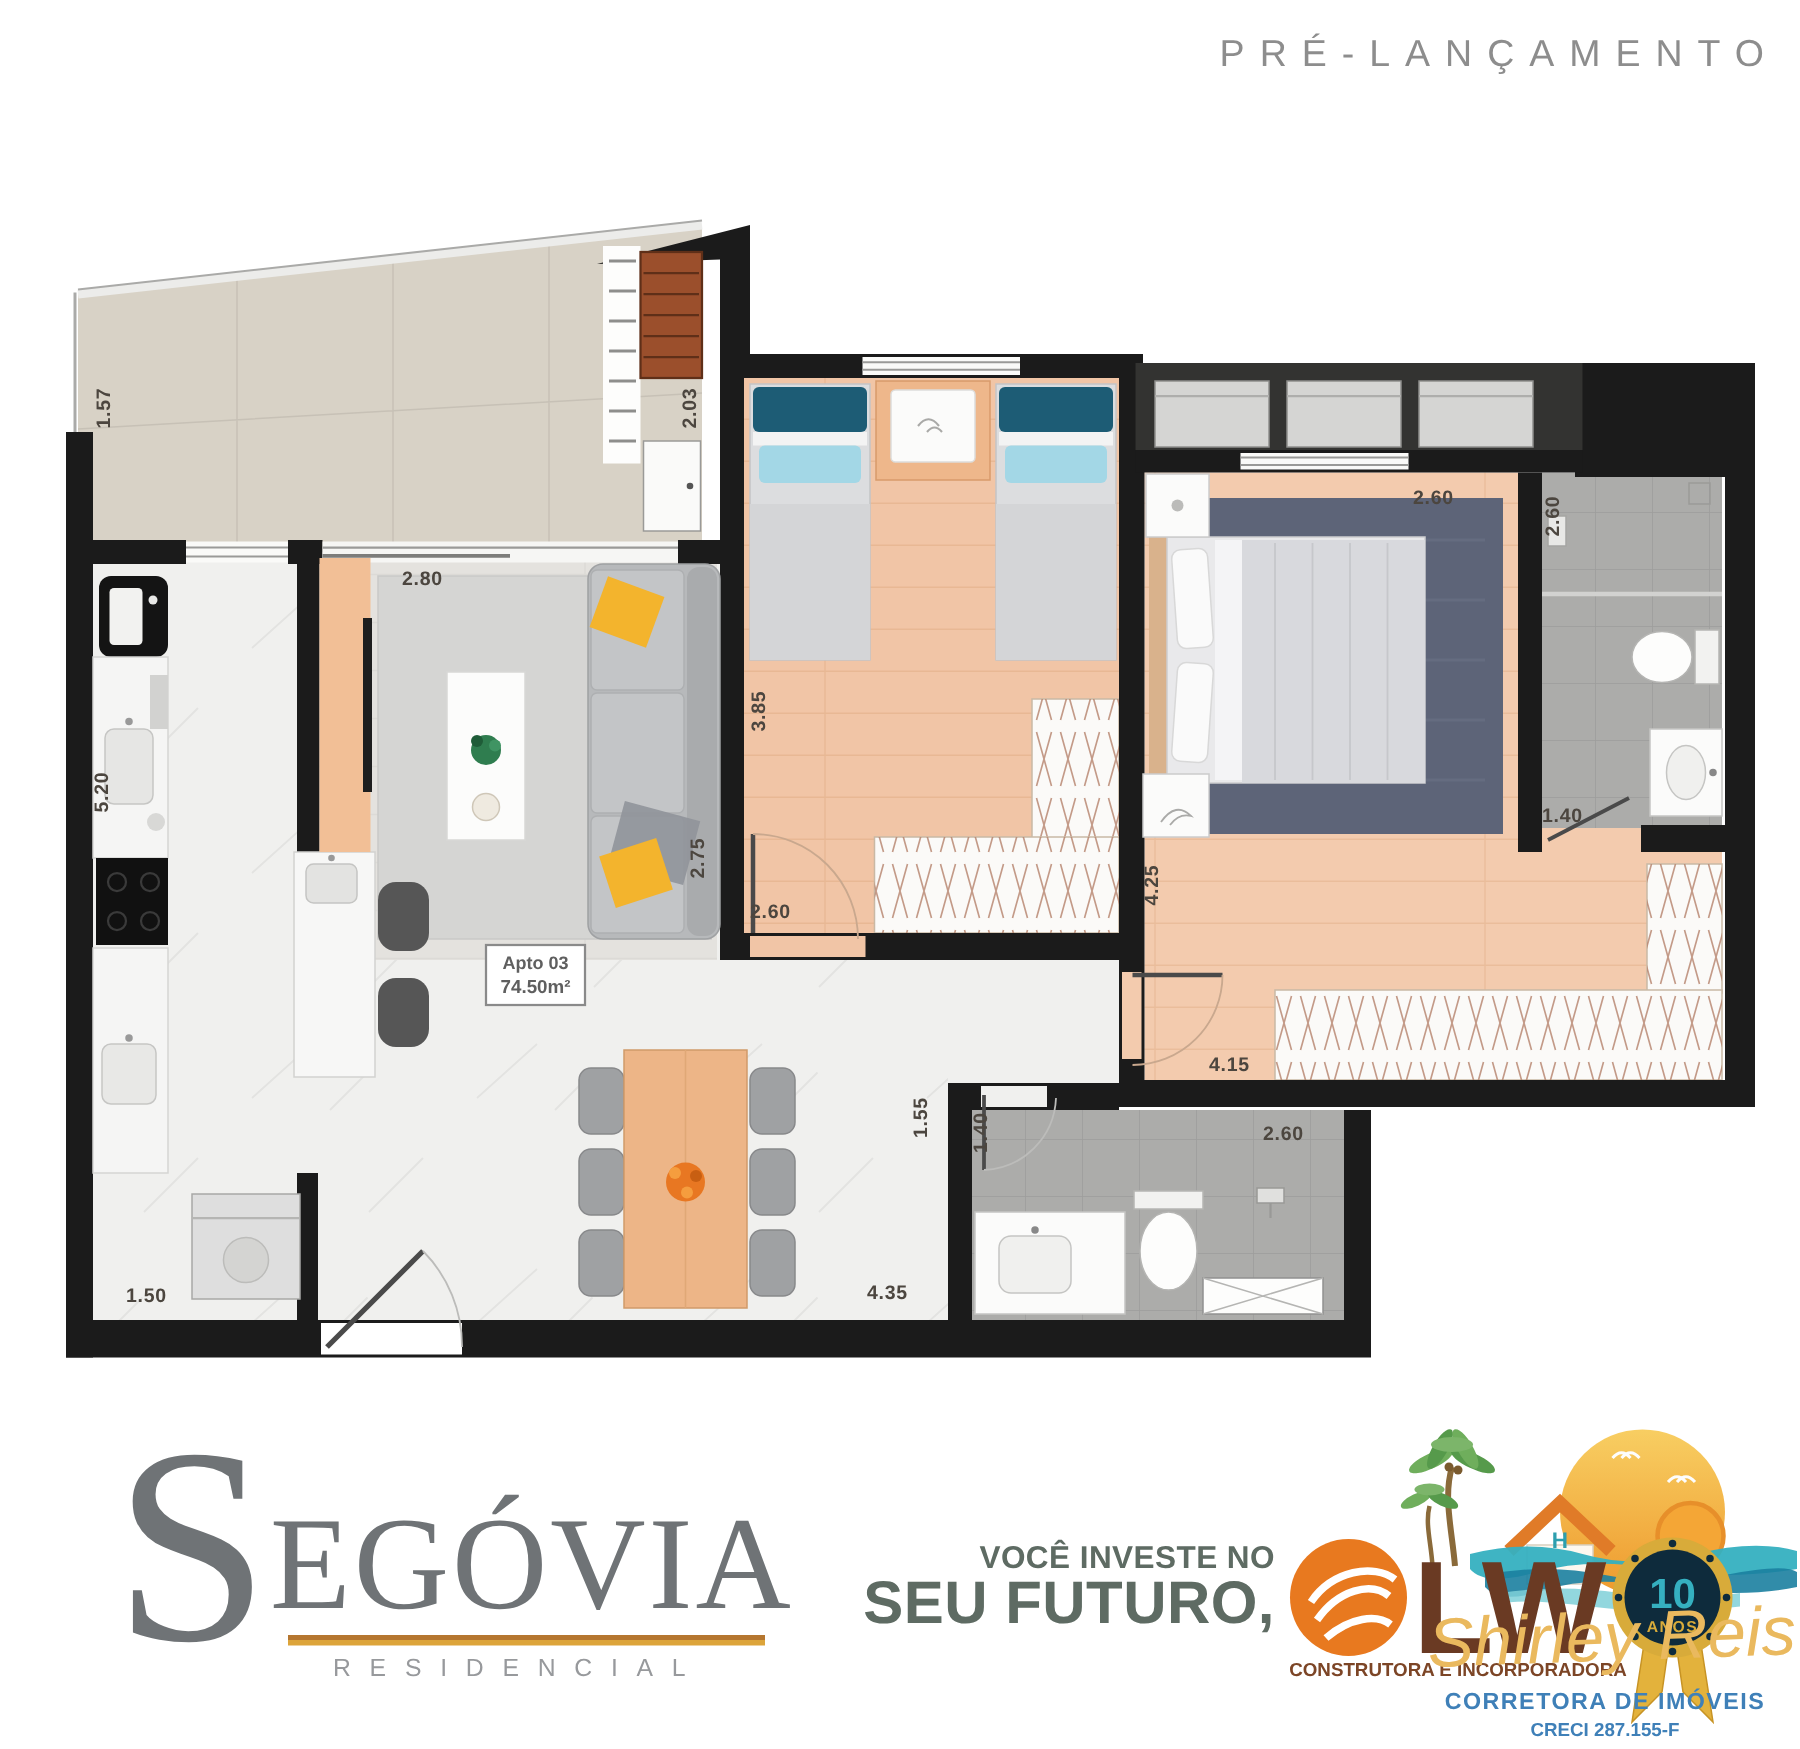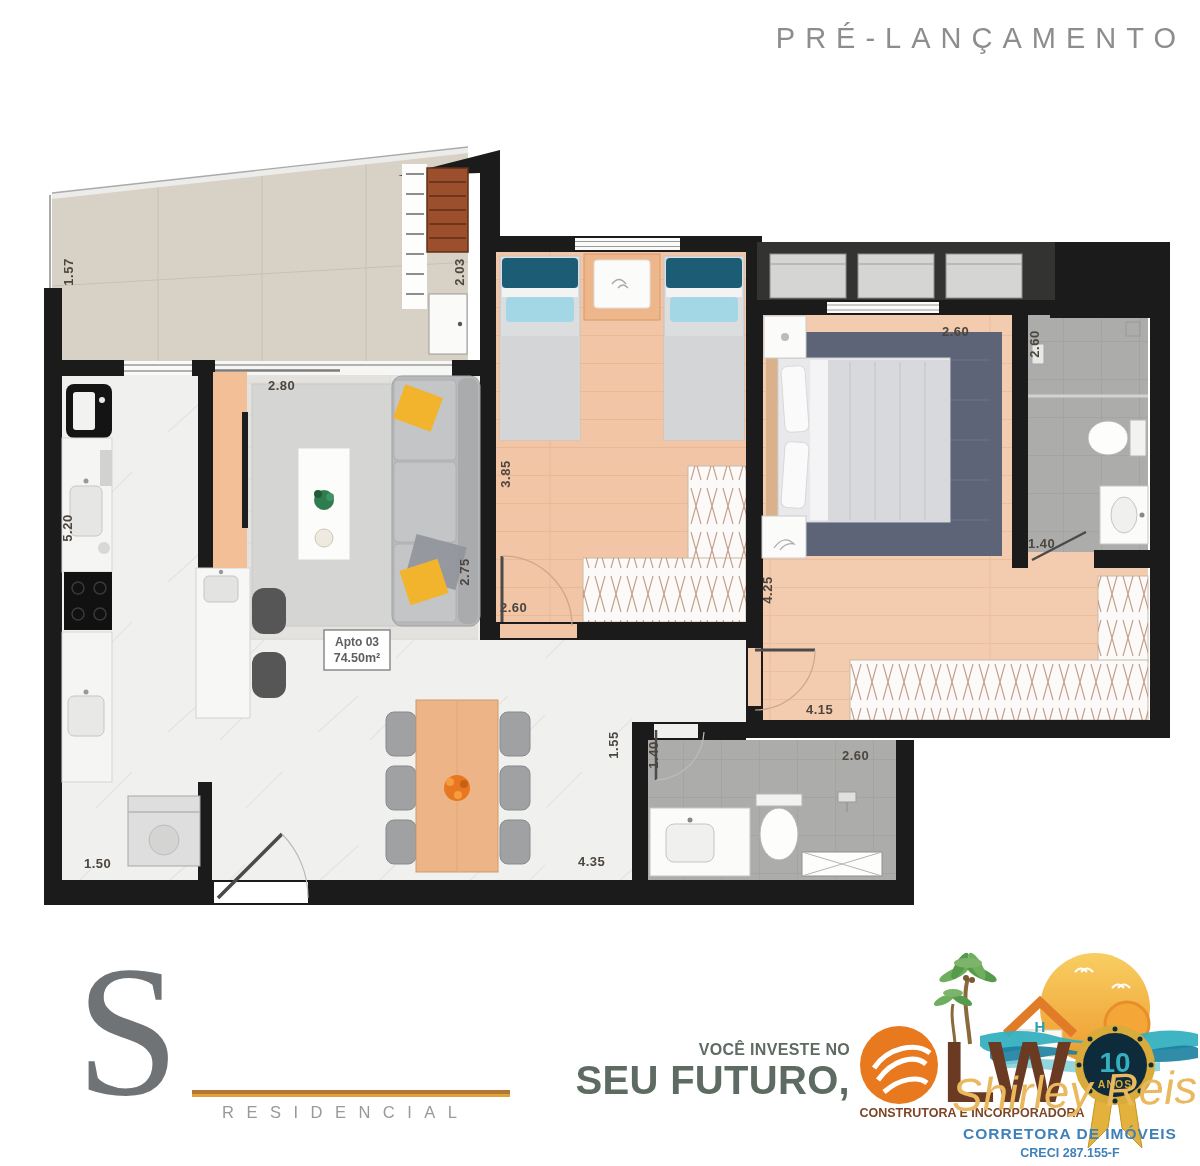--- a/index.html
+++ b/index.html
@@ -1,39 +1,39 @@
 <!DOCTYPE html>
 <html><head>
 <meta charset="utf-8">
 <style>
   html,body{margin:0;padding:0;background:#fff;}
   .page{position:relative;width:1200px;height:1166px;background:#ffffff;overflow:hidden;
         font-family:"Liberation Sans",sans-serif;}
-  .prelaunch{position:absolute;top:22px;right:14px;font-size:29px;letter-spacing:10px;
+  .prelaunch{position:absolute;top:22px;right:14px;font-size:25px;letter-spacing:10px;
         color:#8d8d8d;font-weight:400;}
   .plan{position:absolute;left:0;top:0;}
   
   .dim{font-family:"Liberation Sans",sans-serif;font-size:13px;font-weight:bold;
        fill:#4c463f;letter-spacing:.5px;}
   .unitlbl{font-family:"Liberation Sans",sans-serif;font-weight:bold;fill:#5f5f5f;}
   .w{fill:#1b1b1b;}
   
   .segovia{position:absolute;left:76px;top:962px;width:480px;height:180px;color:#6f7376;}
   .seg-s{position:absolute;left:0;top:-24px;font-family:"Liberation Serif",serif;
          font-size:186px;line-height:1;}
   .seg-rest{position:absolute;left:104px;top:38px;font-family:"Liberation Serif",serif;
          font-size:88px;line-height:1;letter-spacing:2px;}
   .seg-line{position:absolute;left:116px;top:128px;width:318px;height:7px;
          background:linear-gradient(#b5762f 0 50%,#dca43a 50% 100%);}
   .seg-sub{position:absolute;left:146px;top:141px;font-size:16.5px;letter-spacing:12.5px;
          color:#97999c;font-family:Liberation Sans, sans-serif;}
   
   .slogan{position:absolute;left:560px;top:1026px;width:290px;text-align:right;
           color:#5e6b63;font-weight:bold;}
-  .slogan .l1{font-size:16px;line-height:25px;letter-spacing:.3px;margin-top:11px;}
+  .slogan .l1{font-size:21px;line-height:25px;letter-spacing:.3px;}
   .slogan .l2{font-size:40px;line-height:36px;letter-spacing:.3px;}
   .slogan .l3{font-size:24px;line-height:28px;letter-spacing:.2px;}
   .lwo{position:absolute;left:850px;top:950px;}
   .lwo text{font-family:"Liberation Sans",sans-serif;}
 </style>
 </head>
 <body>
 
 <div class="page">
 
@@ -376,20 +376,21 @@
       <text class="dim" x="1028" y="548">1.40</text>
       <text class="dim" text-anchor="middle" transform="rotate(-90 618 745)" x="618" y="745">1.55</text>
       <text class="dim" text-anchor="middle" transform="rotate(-90 658 755)" x="658" y="755">1.40</text>
       <text class="dim" x="842" y="760">2.60</text>
       <text class="dim" x="578" y="866">4.35</text>
     </g>
   </svg>
 
   <div class="segovia">
     <span class="seg-s">S</span>
+    <span class="seg-rest">EGÓVIA</span>
     <div class="seg-line"></div>
     <span class="seg-sub">RESIDENCIAL</span>
   </div>
 
   <div class="slogan">
     <div class="l1">VOCÊ INVESTE NO</div>
     <div class="l2">SEU FUTURO,</div>
   </div>
 
   <svg class="lwo" width="350" height="216" viewBox="0 0 350 216">

